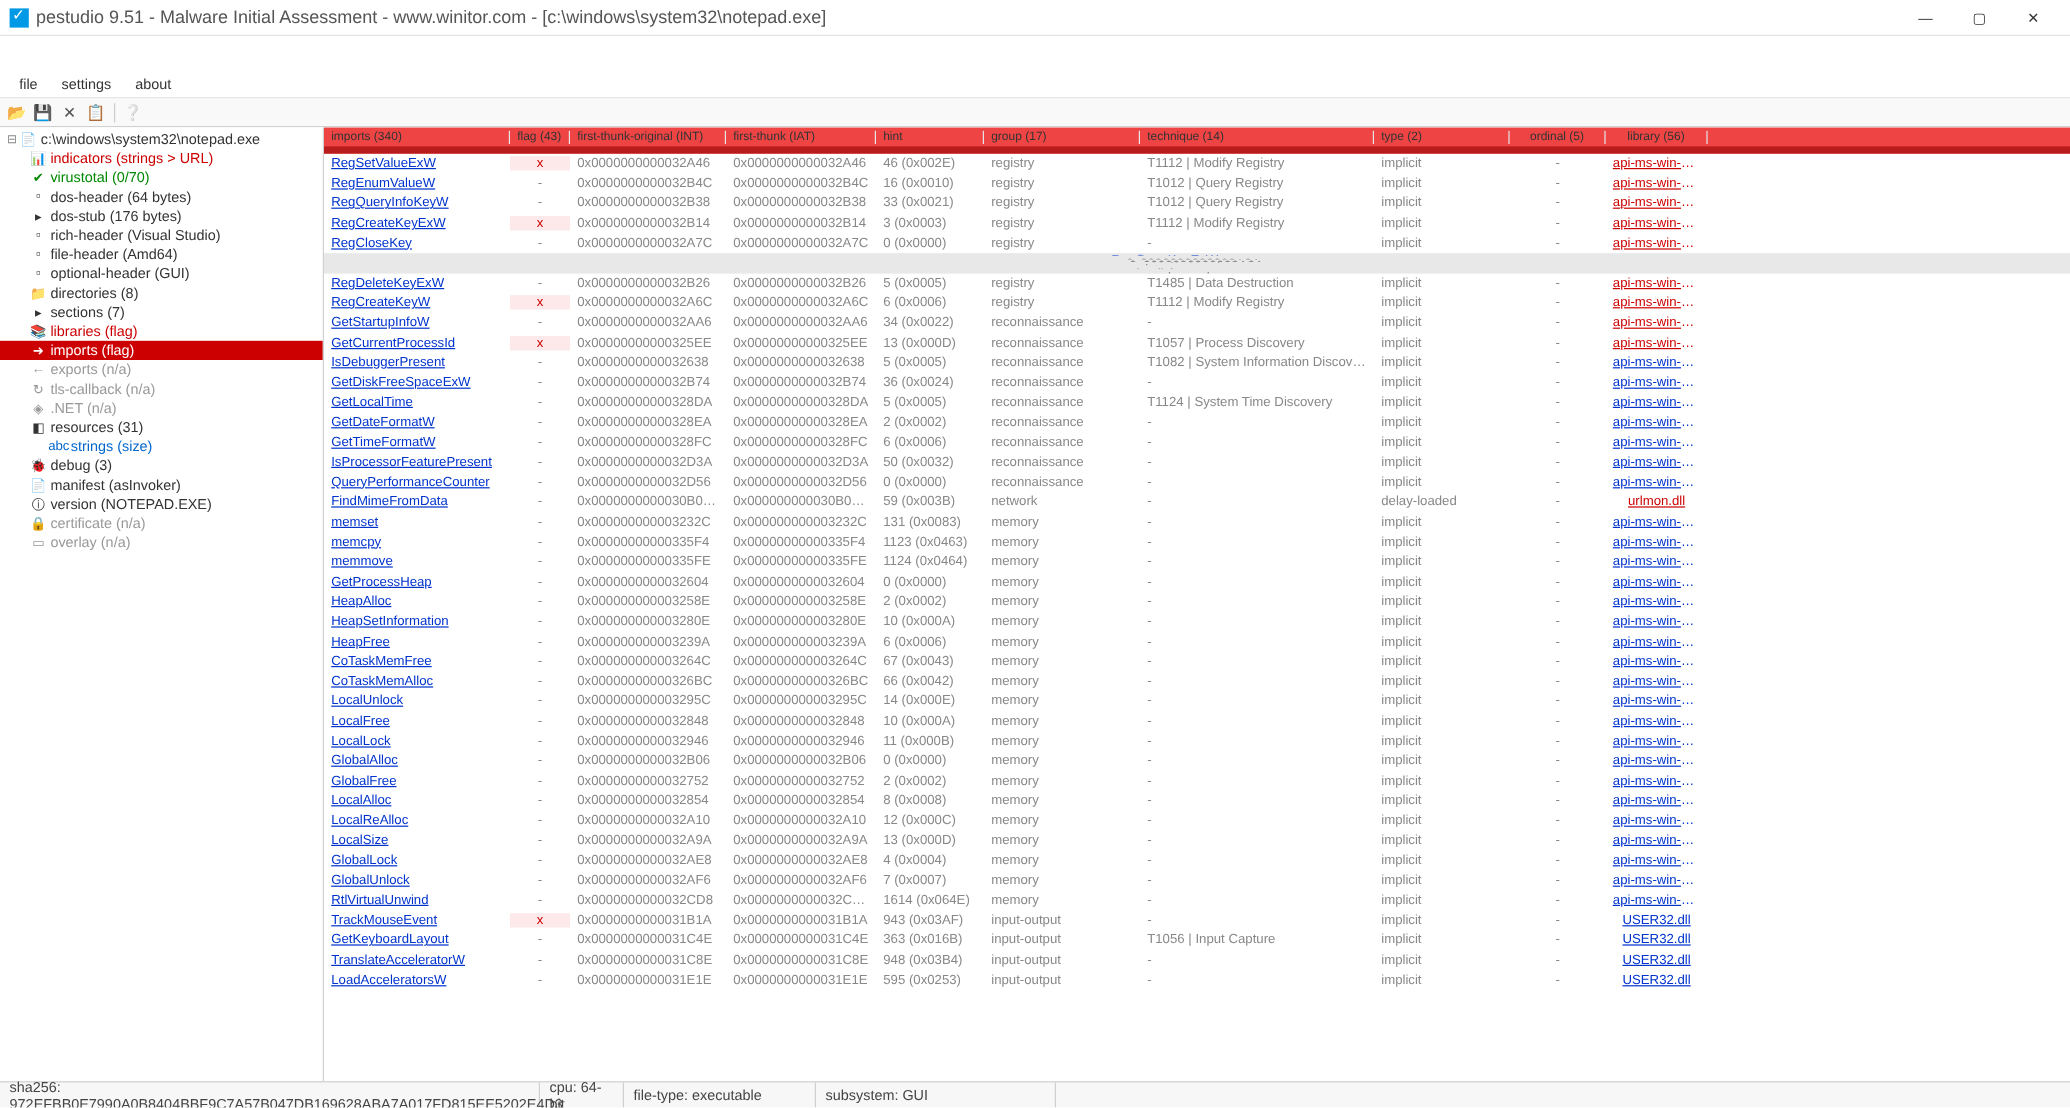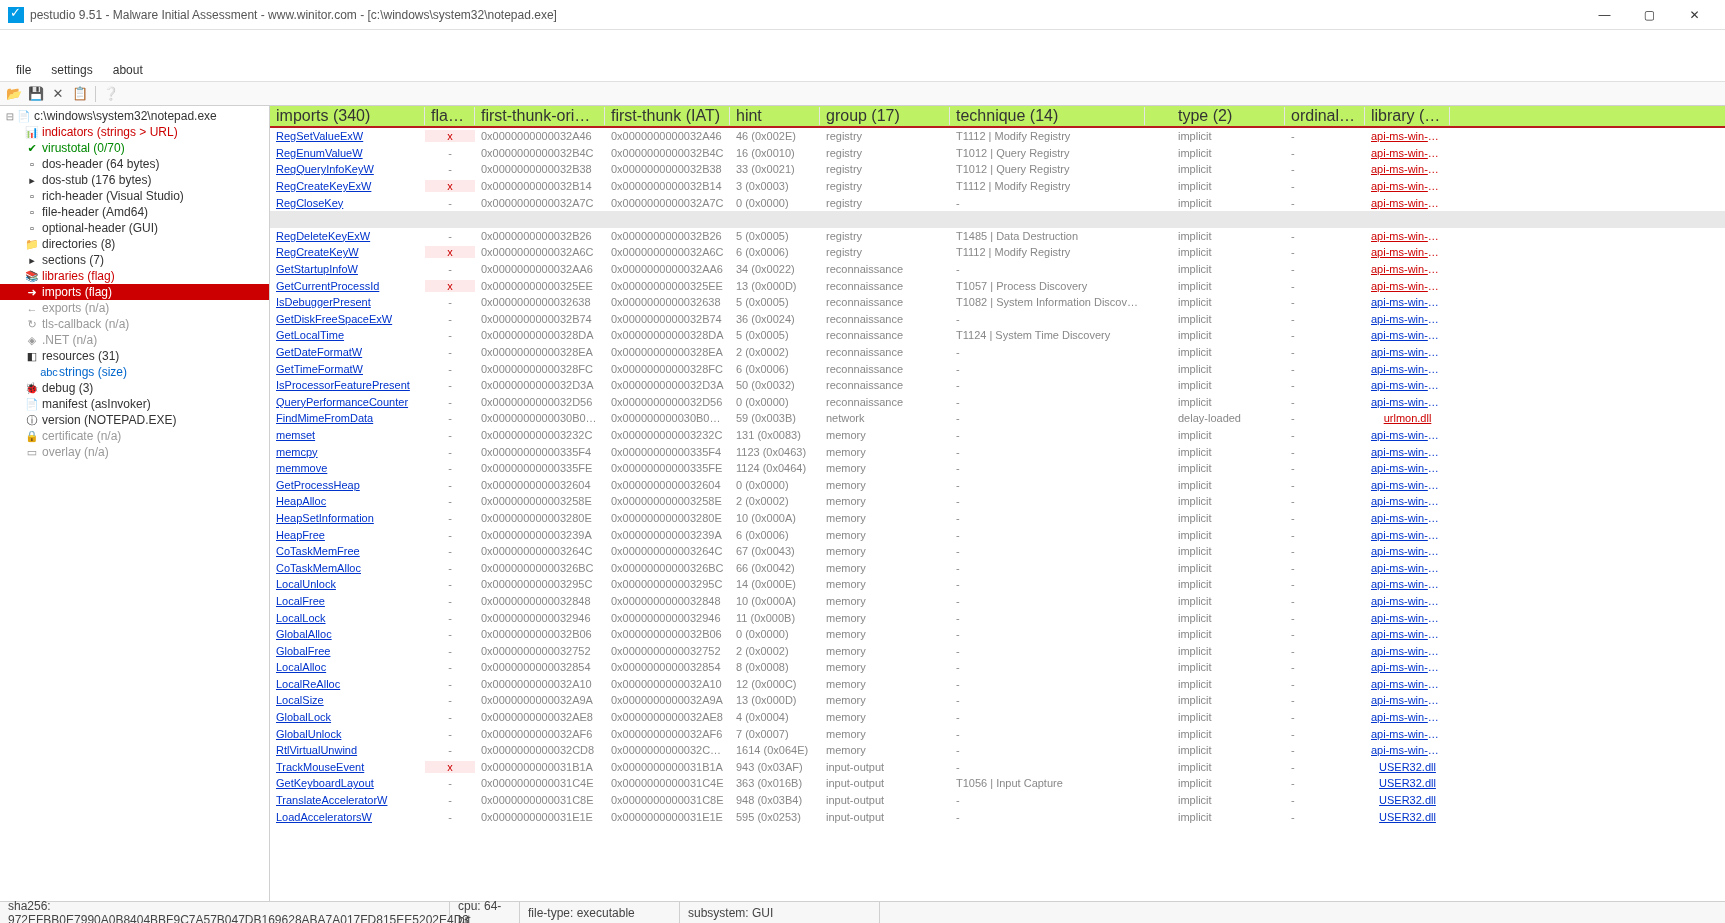--- a/index.html
+++ b/index.html
@@ -28,21 +28,21 @@
   margin-right: 6px;
   position: relative;
 }
 .titlebar .app-icon::after {
   content: "✓";
   color: #fff;
   font-size: 13px;
   position: absolute;
   top: -2px; left: 2px;
 }
-.titlebar .title { color: #555; font-size: 12px; }
+.titlebar .title { color: #555; font-size: 15px; }
 .titlebar .win-controls { margin-left: auto; display: flex; }
 .titlebar .win-btn {
   width: 45px; height: 28px;
   display: flex; align-items: center; justify-content: center;
   color: #333;
   cursor: pointer;
 }
 .menubar {
   height: 24px;
   display: flex;
@@ -115,25 +115,25 @@
 .tree-row.blue { color: #0066cc; padding-left: 41px; }
 .tree-row.gray { color: #999; }
 .grid-panel {
   flex: 1;
   display: flex;
   flex-direction: column;
   overflow: hidden;
 }
 .grid-header {
   display: flex;
-  background: #bef264;
-  border-bottom: 2px solid #b91c1c;
+  background: #ef4444;
+  border-bottom: 6px solid #b91c1c;
   height: 22px;
   align-items: center;
-  font-size: 16px;
+  font-size: 10px;
 }
 .grid-header .col {
   padding: 0 6px;
   border-right: 1px solid #e5e5e5;
   overflow: hidden;
   text-overflow: ellipsis;
   white-space: nowrap;
   color: #333;
 }
 .grid-body {
@@ -172,22 +172,22 @@
 .grid-row .cell.flag-dash { text-align: center; }
 .grid-row.selected .cell { color: #222; font-weight: 500; }
 .grid-row.selected .cell.import-name { color: #0033cc; font-weight: 500;}
 .col-imports { width: 155px; }
 .col-flag { width: 50px; }
 .col-int { width: 130px; }
 .col-iat { width: 125px; }
 .col-hint { width: 90px; }
 .col-group { width: 130px; }
 .col-tech { width: 195px; }
-.col-type { width: 113px; margin-left: 27px; }
-.col-ord { width: 80px; text-align: left; }
+.col-type { width: 113px; }
+.col-ord { width: 80px; text-align: center; }
 .col-lib { width: 85px; text-align: center; }
 .statusbar {
   height: 22px;
   border-top: 1px solid #d0d0d0;
   background: #f7f7f7;
   display: flex;
   align-items: center;
   font-size: 12px;
   color: #444;
 }

